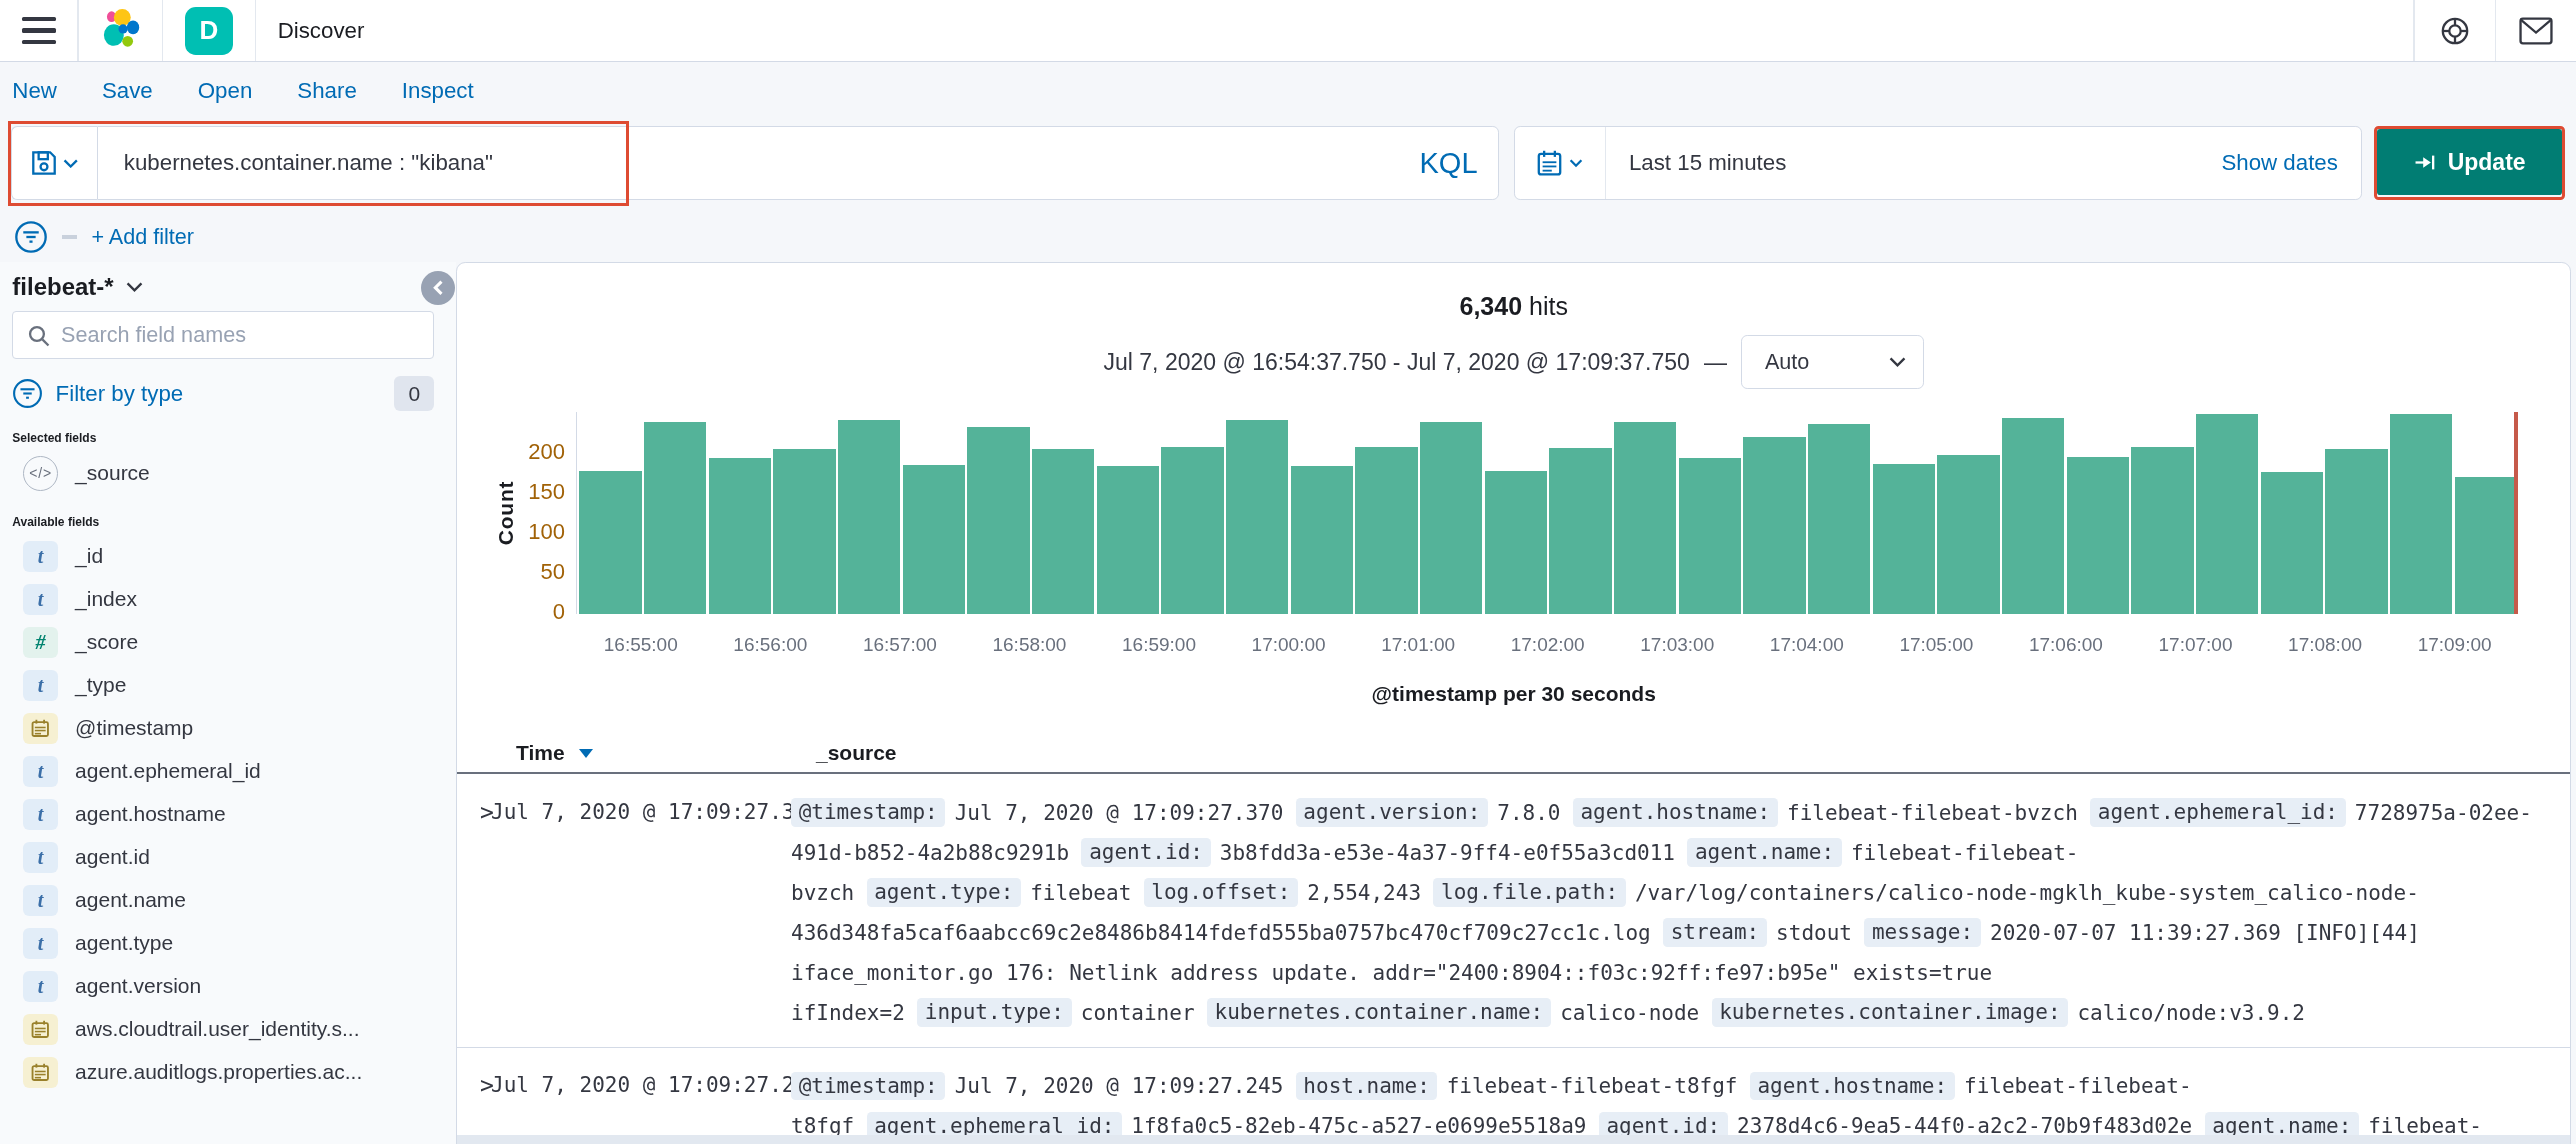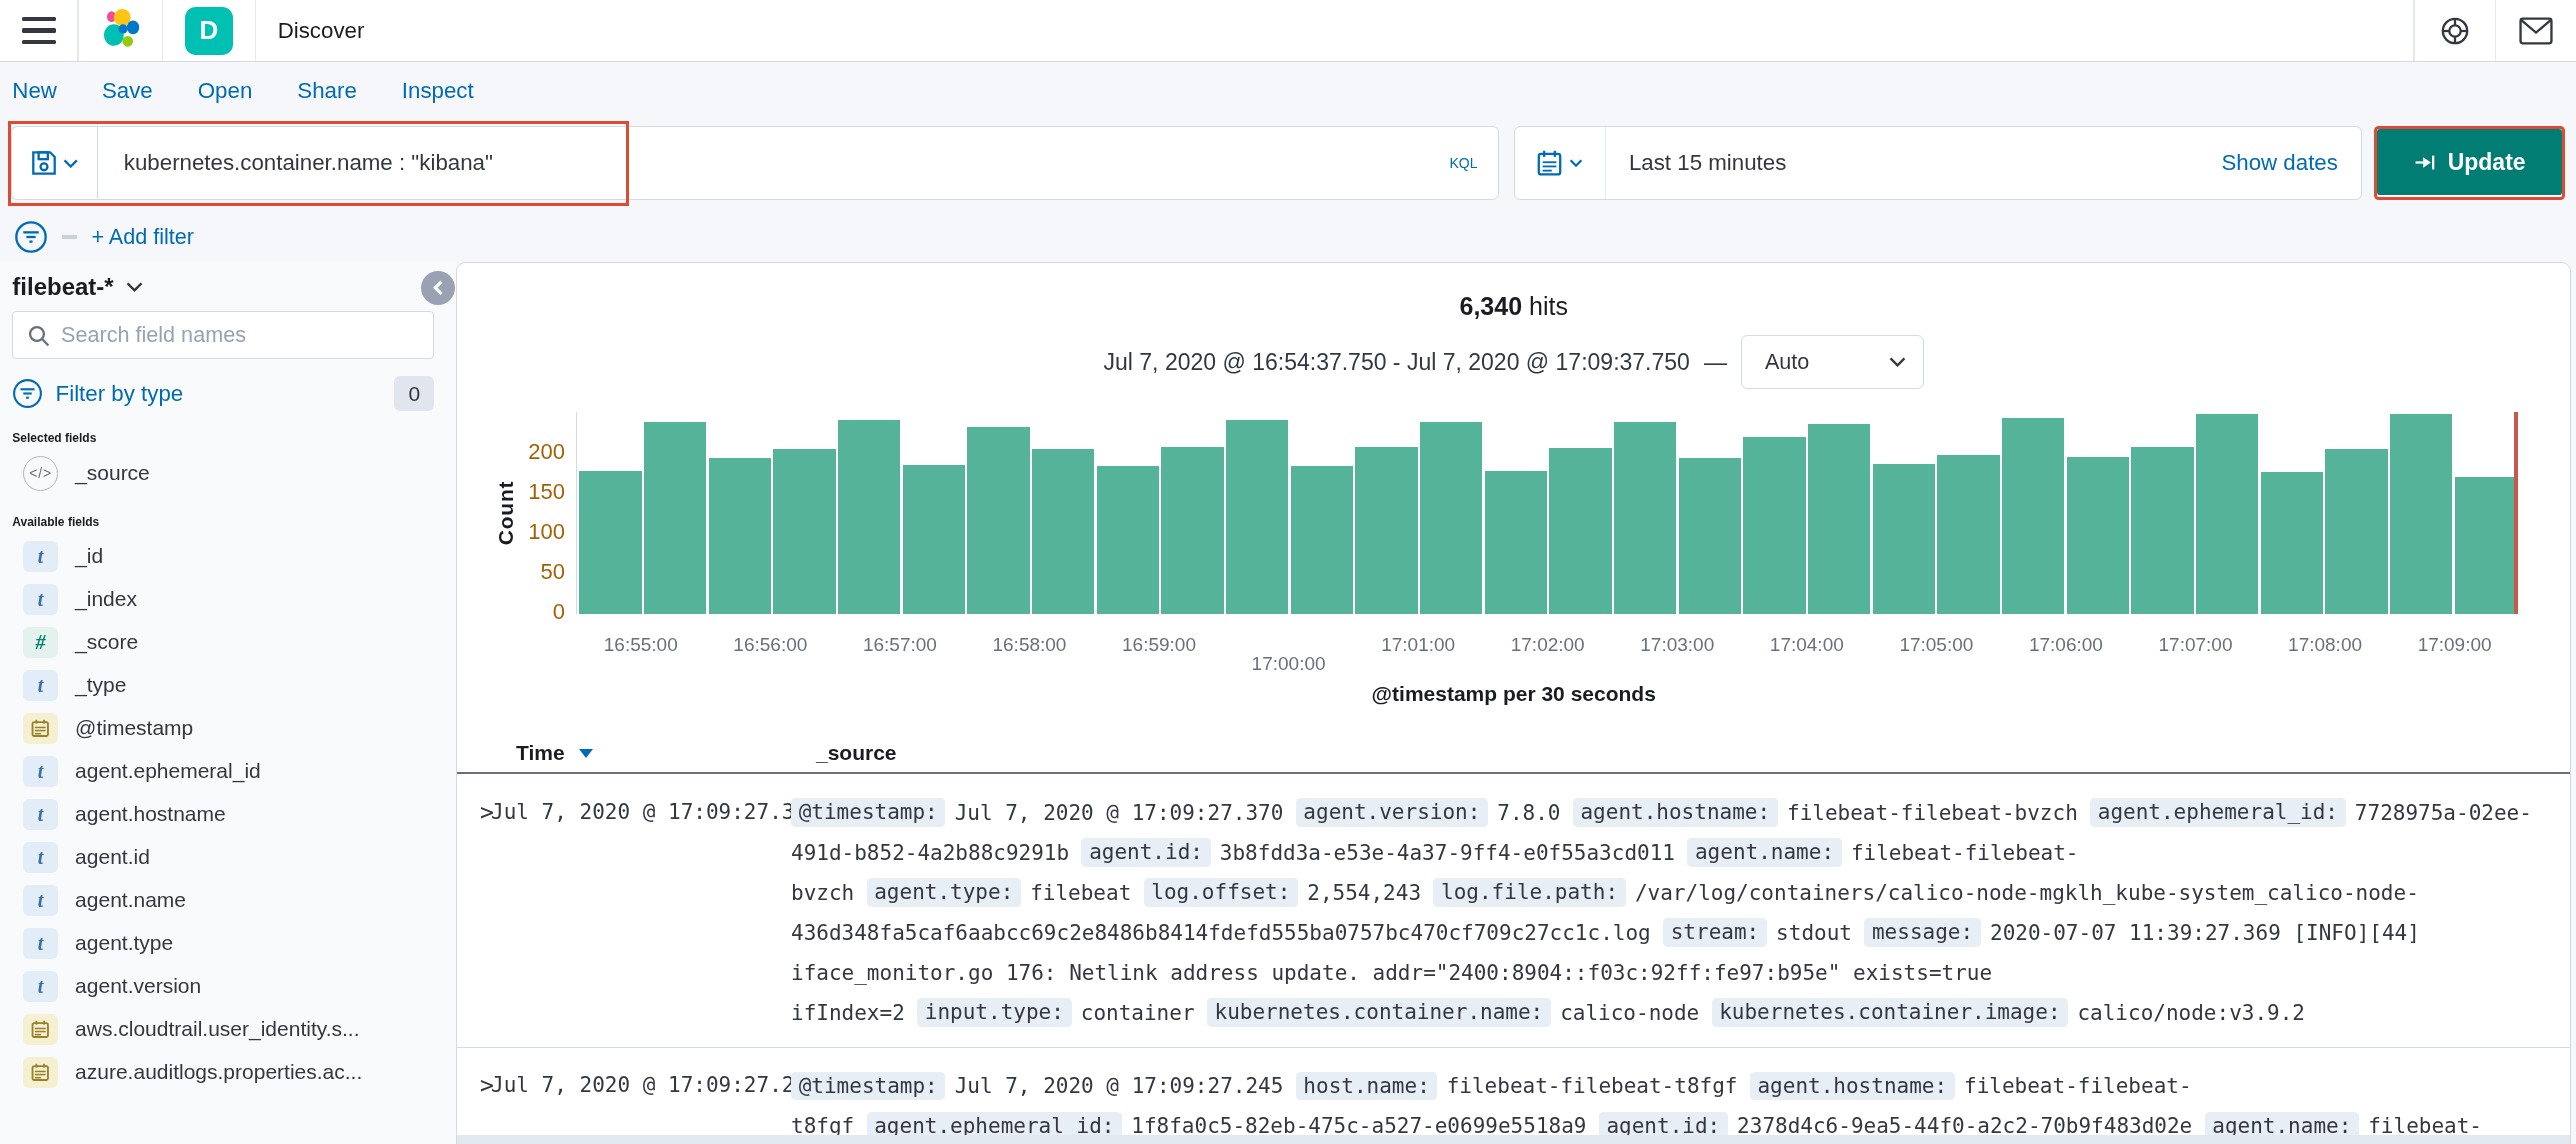--- a/index.html
+++ b/index.html
@@ -24,21 +24,21 @@
   
   .chrome { position:absolute; left:0; top:63px; right:0; height:199px; background:#F5F7FA; }
   .nav-row { display:flex; gap:45px; padding:15.4px 0 0 12.3px; height:49px; }
   .nav-link { font-size:22.3px; color:#006BB4; cursor:pointer; text-decoration:none; }
   .query-row { position:relative; display:flex; margin:14px 10.8px 0 10.8px; height:74px; }
   .save-btn { width:86px; background:#fff; border:1.5px solid #D3DAE6; border-right:none;
     border-radius:6.2px 0 0 6.2px; display:flex; align-items:center; justify-content:center; gap:6.2px; cursor:pointer; }
   .query-input { flex:1; background:#fff; border:1.5px solid #D3DAE6; border-radius:0 6.2px 6.2px 0;
     display:flex; align-items:center; padding:0 20px 0 26px; }
   .query-text { font-size:22.3px; color:#343741; flex:1; }
-  .kql { font-size:14px; color:#006BB4; cursor:pointer; }
+  .kql { font-size:29px; color:#006BB4; cursor:pointer; }
   .datepicker { width:848px; margin-left:15.4px; background:#fff; border:1.5px solid #D3DAE6; border-radius:6.2px;
     display:flex; align-items:center; }
   .cal-seg { width:91px; height:100%; border-right:1.5px solid #E3E8EF; display:flex; align-items:center; justify-content:center; gap:6.2px; cursor:pointer; }
   .range-label { font-size:22.3px; color:#343741; padding-left:23px; flex:1; cursor:pointer; }
   .show-dates { font-size:22.3px; color:#006BB4; padding-right:23px; cursor:pointer; }
   .update-wrap { margin-left:12.3px; border:3.9px solid #DE4B32; border-radius:4.6px; }
   .update-btn { width:185px; height:66px; background:#017D73; border:none; border-radius:3.1px;
     color:#fff; font-size:23px; font-weight:bold; display:flex; align-items:center; justify-content:center; gap:10.8px; cursor:pointer; }
   .query-highlight { position:absolute; left:-3.1px; top:-5.4px; width:621px; height:85px;
     border:3.9px solid #DE4B32; pointer-events:none; }
@@ -443,21 +443,21 @@
             <div class="bar" title="17:09:00: 172" style="height: 137px;"></div>
           </div>
         <div class="marker"></div>
       </div>
       <div class="xticks" id="xticks">
           <div class="xtick" style="left: 3.33333%;">16:55:00</div>
           <div class="xtick" style="left: 10%;">16:56:00</div>
           <div class="xtick" style="left: 16.6667%;">16:57:00</div>
           <div class="xtick" style="left: 23.3333%;">16:58:00</div>
           <div class="xtick" style="left: 30%;">16:59:00</div>
-          <div class="xtick" style="left: 36.6667%; margin-top: 19px;">17:00:00</div>
+          <div class="xtick" style="left: 36.6667%;">17:00:00</div>
           <div class="xtick" style="left: 43.3333%;">17:01:00</div>
           <div class="xtick" style="left: 50%;">17:02:00</div>
           <div class="xtick" style="left: 56.6667%;">17:03:00</div>
           <div class="xtick" style="left: 63.3333%;">17:04:00</div>
           <div class="xtick" style="left: 70%;">17:05:00</div>
           <div class="xtick" style="left: 76.6667%;">17:06:00</div>
           <div class="xtick" style="left: 83.3333%;">17:07:00</div>
           <div class="xtick" style="left: 90%;">17:08:00</div>
           <div class="xtick" style="left: 96.6667%;">17:09:00</div>
         </div>

